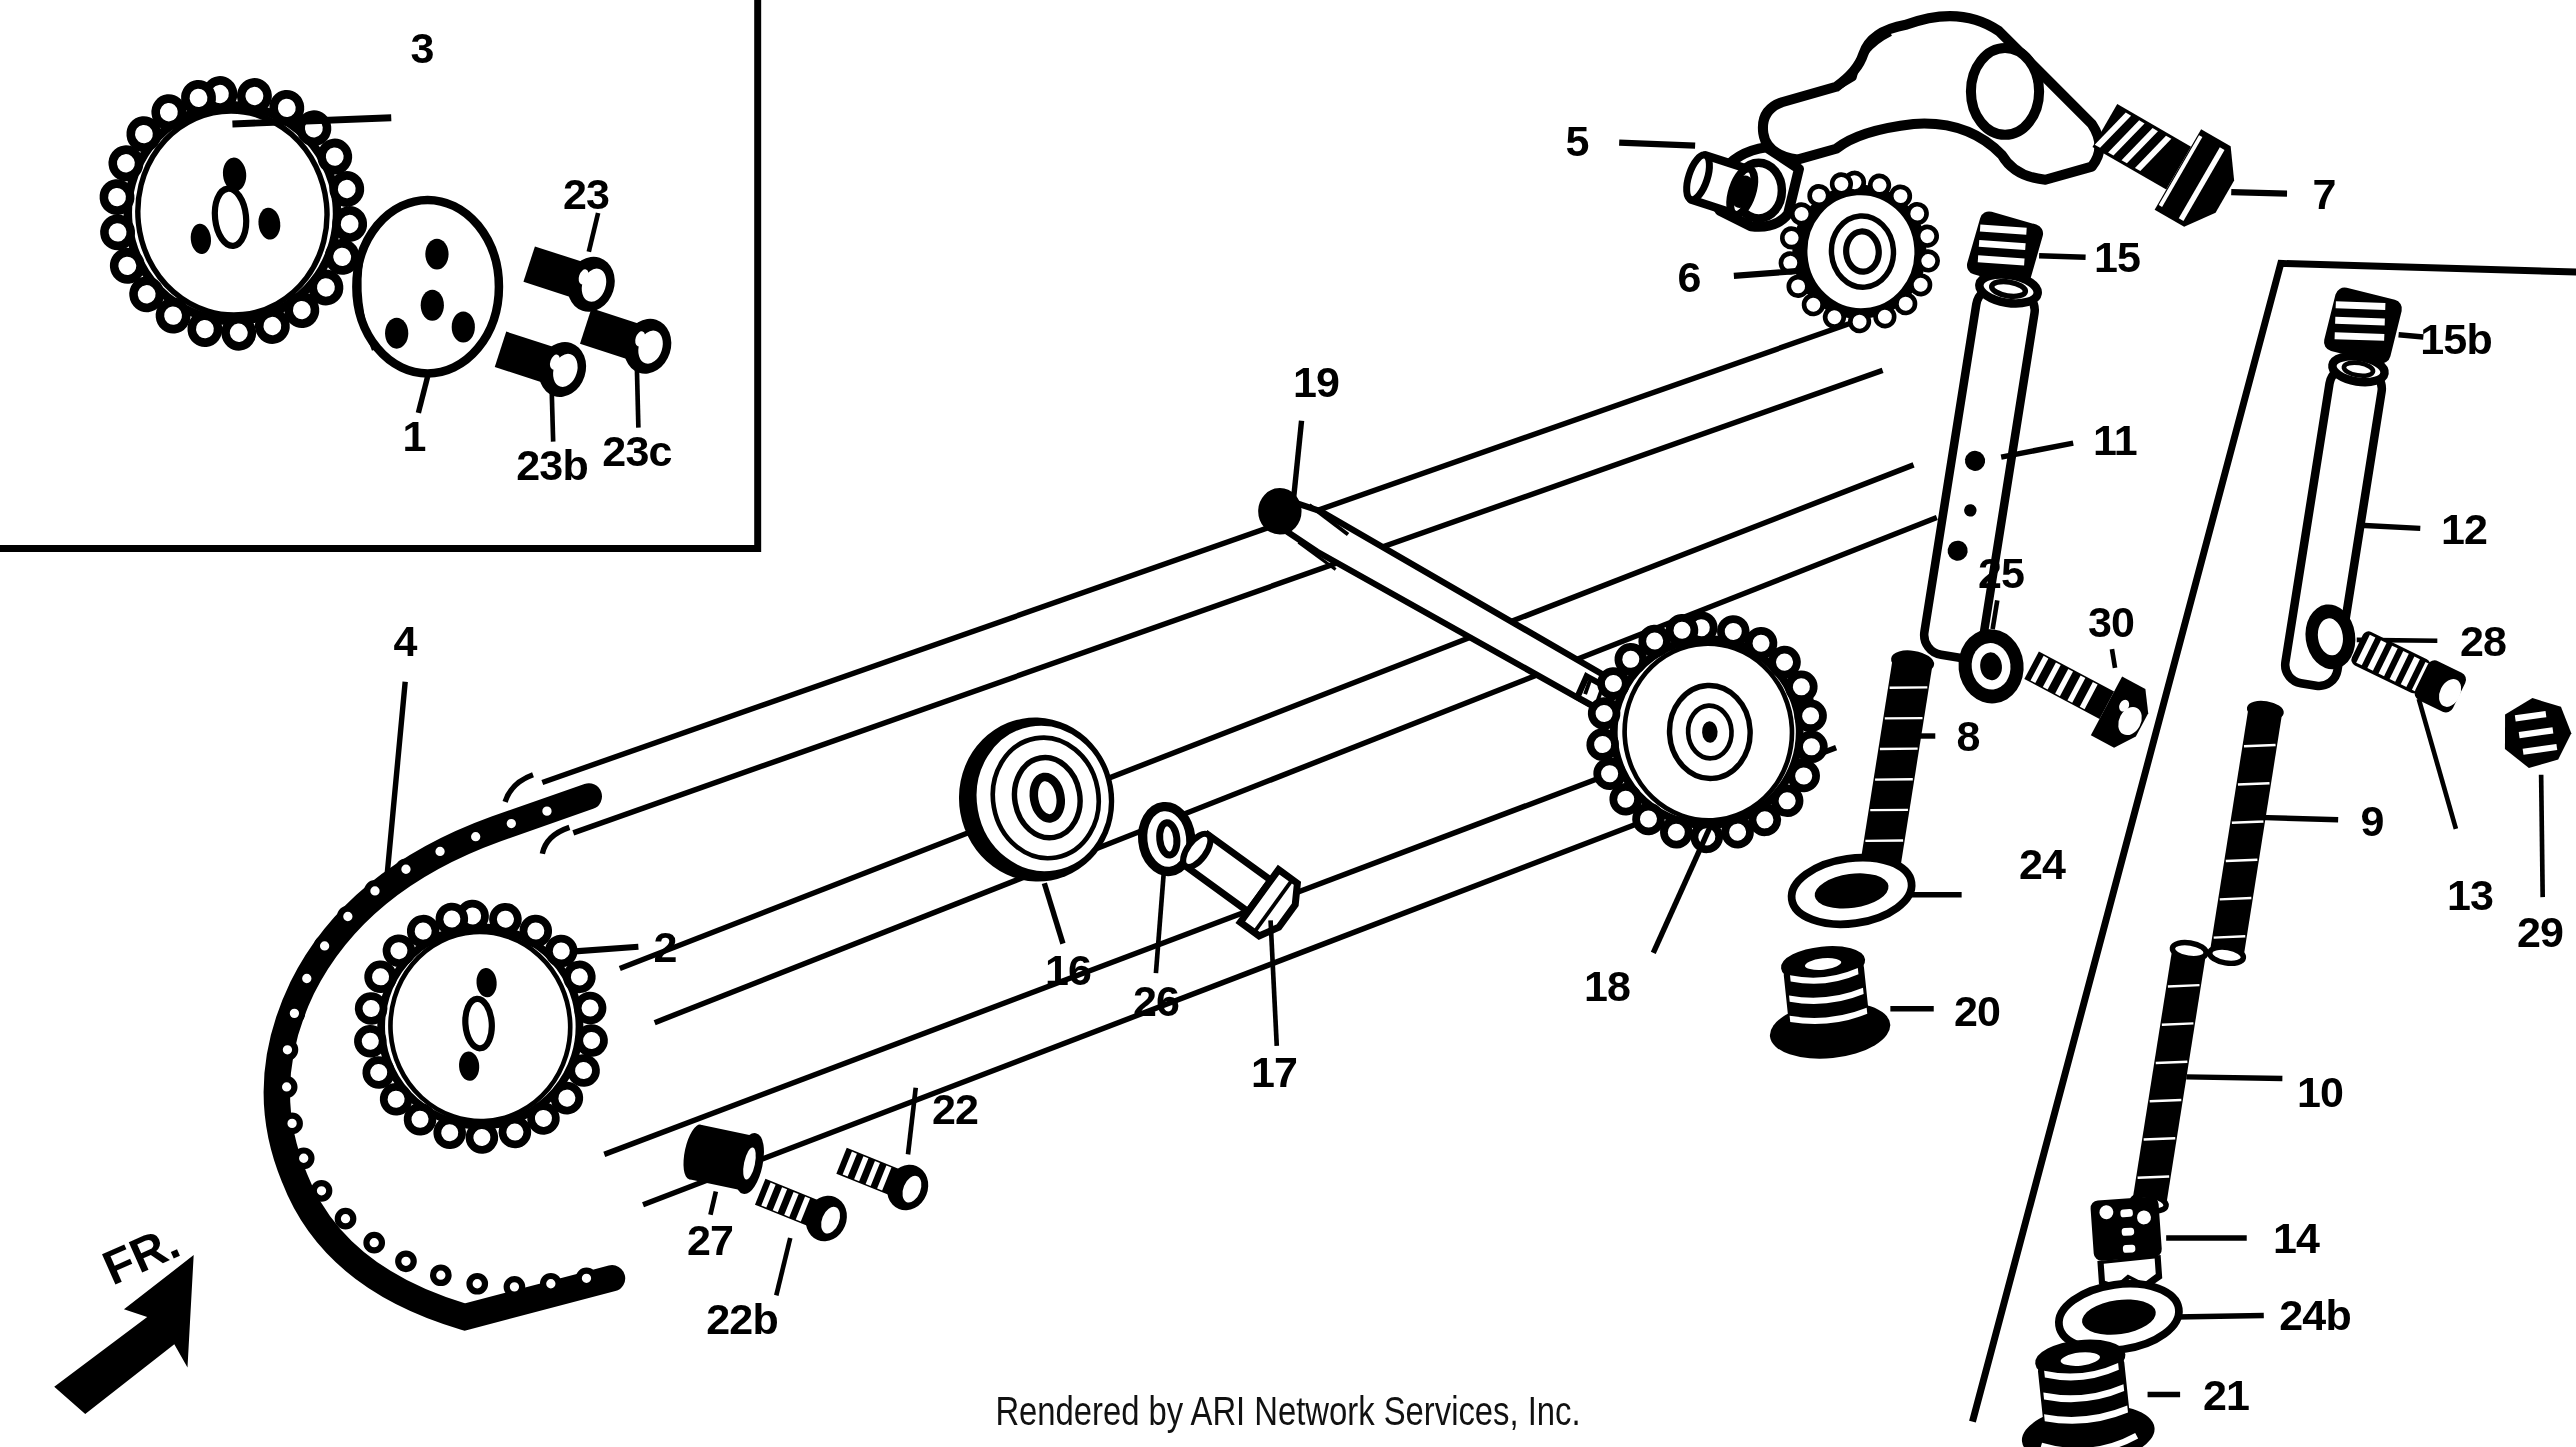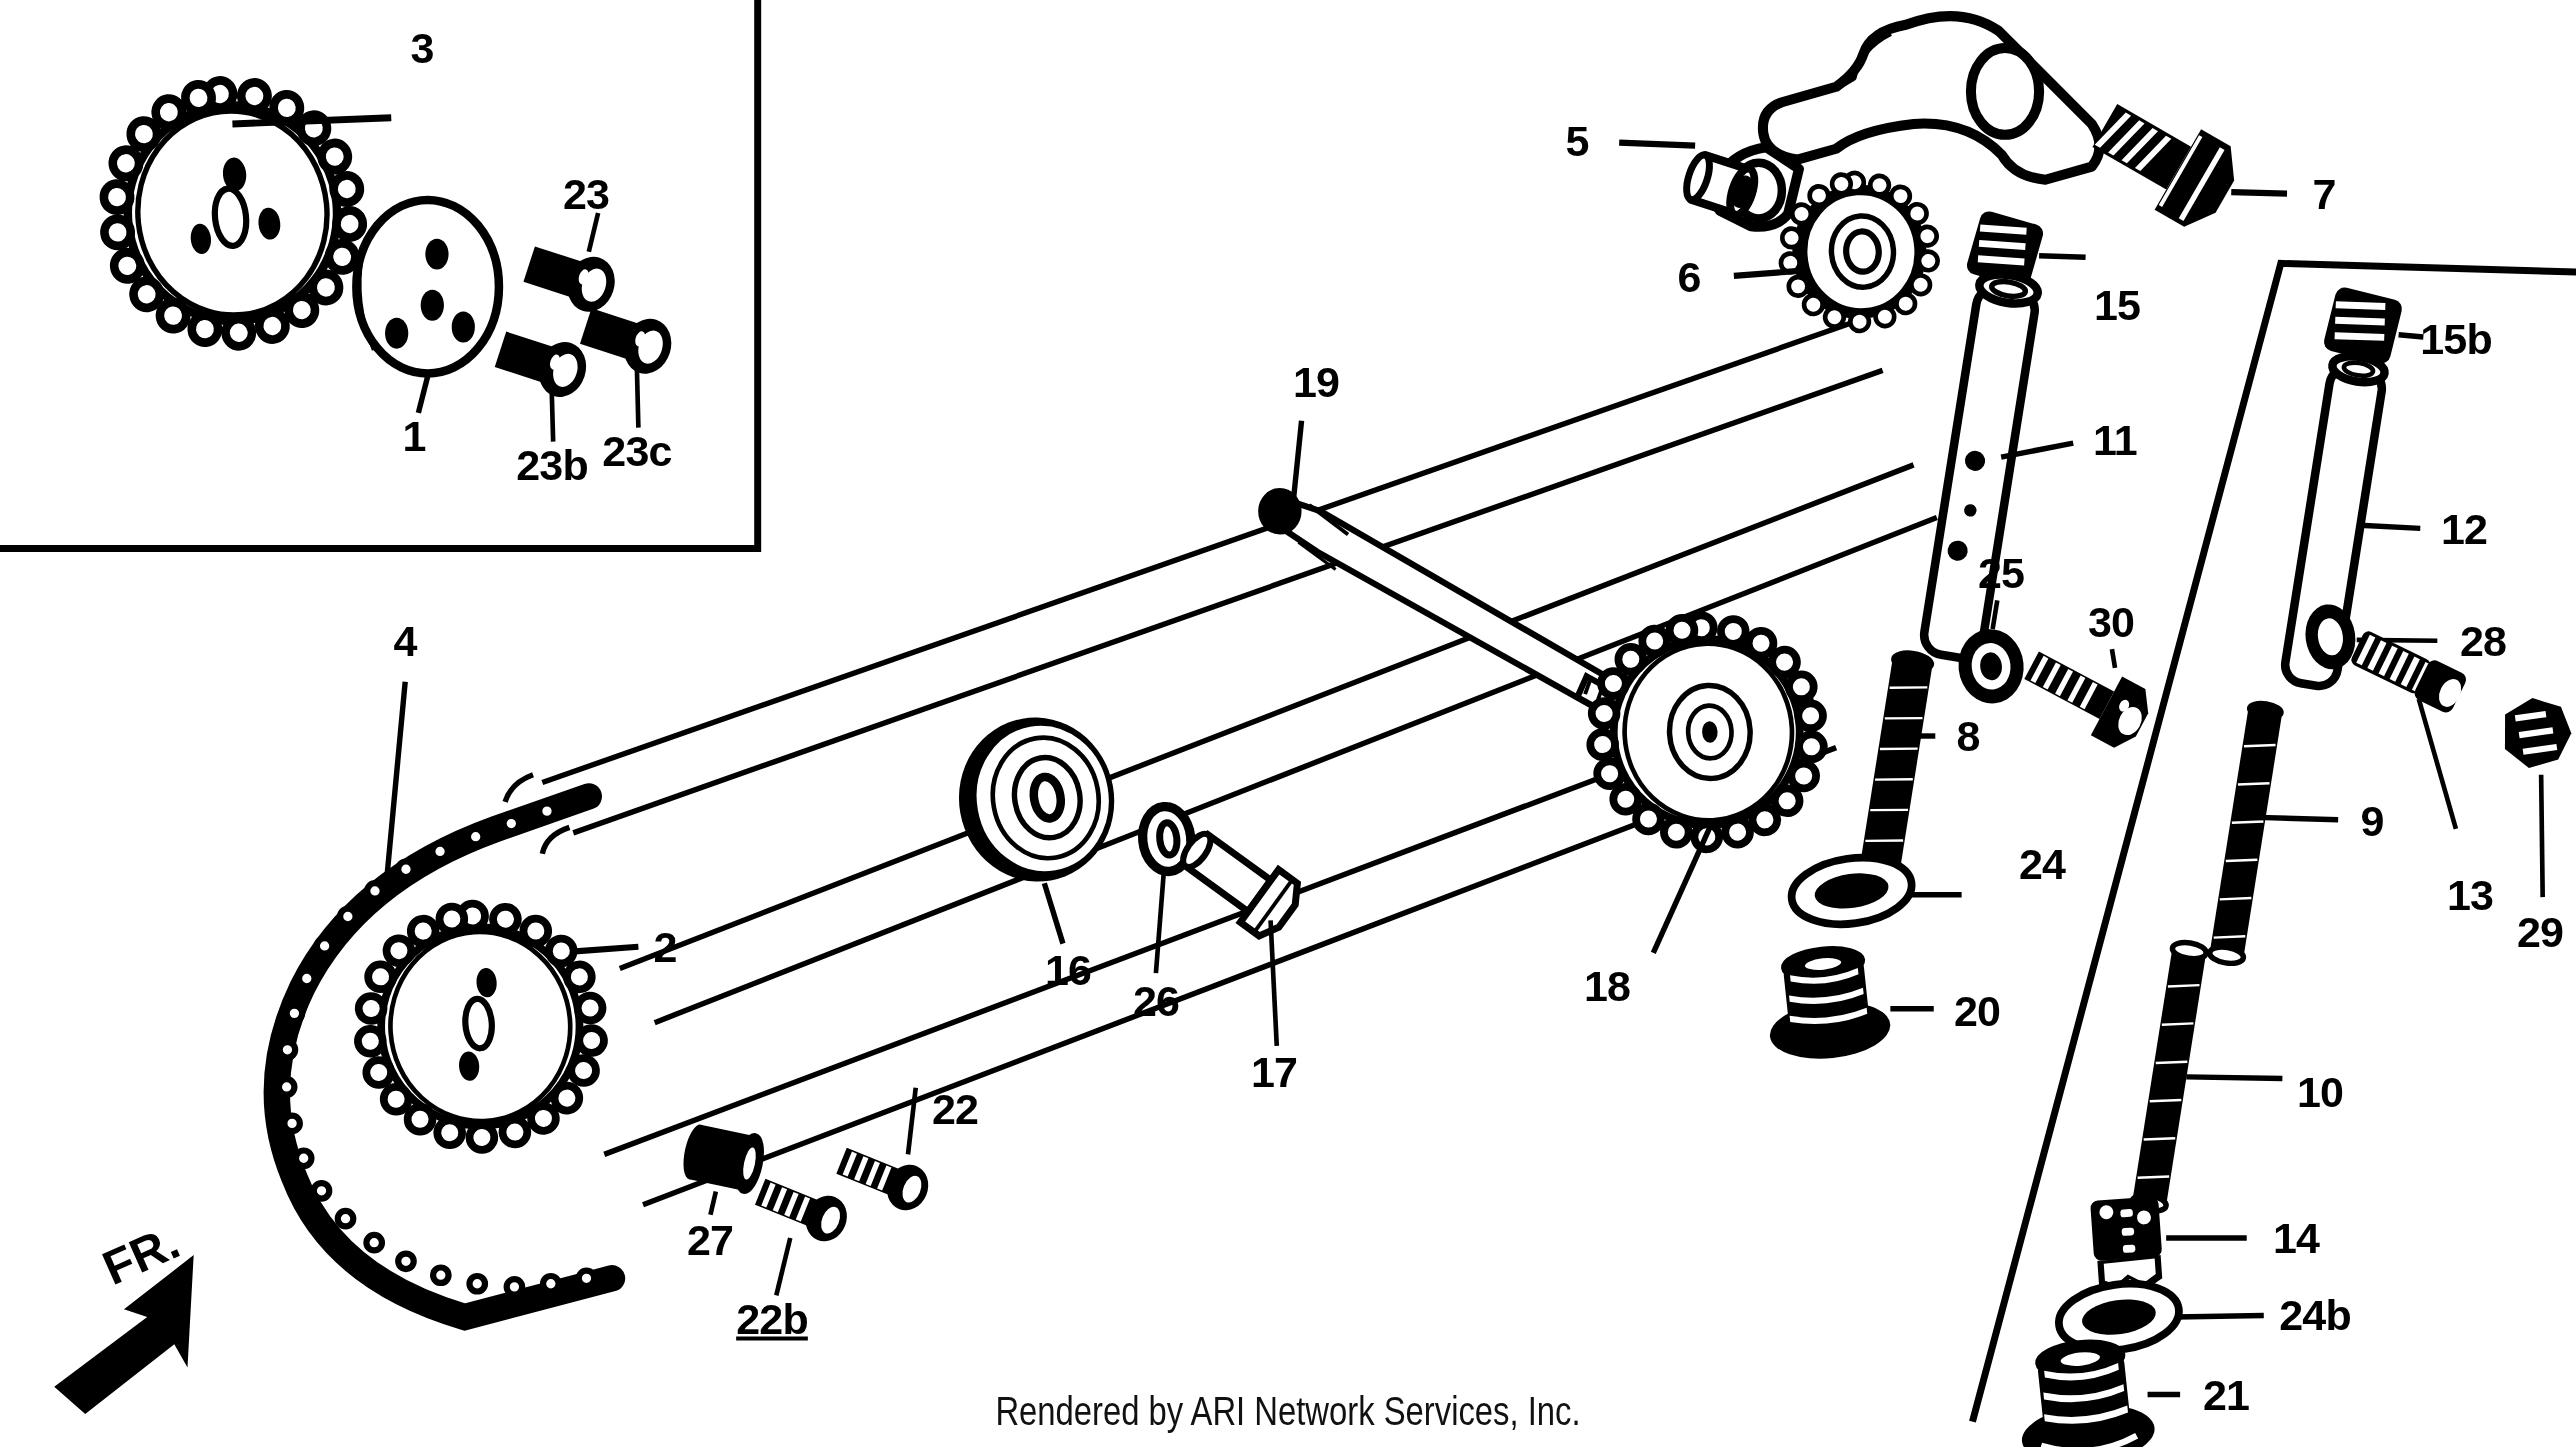--- a/index.html
+++ b/index.html
@@ -662,21 +662,21 @@
 
 </svg>
 
 <div class="callout" style="left:422px; top:48px;">3</div>
 <div class="callout" style="left:586px; top:194px;">23</div>
 <div class="callout" style="left:414px; top:436px;">1</div>
 <div class="callout" style="left:552px; top:465px;">23b</div>
 <div class="callout" style="left:637px; top:451px;">23c</div>
 <div class="callout" style="left:1577px; top:141px;">5</div>
 <div class="callout" style="left:2324px; top:194px;">7</div>
-<div class="callout" style="left:2117px; top:257px;margin-top:48px;">15</div>
+<div class="callout" style="left:2117px; top:257px;">15</div>
 <div class="callout" style="left:1689px; top:277px;">6</div>
 <div class="callout" style="left:2456px; top:339px;">15b</div>
 <div class="callout" style="left:2115px; top:440px;">11</div>
 <div class="callout" style="left:2464px; top:529px;">12</div>
 <div class="callout" style="left:1300px; top:382px;margin-left:16px;">19</div>
 <div class="callout" style="left:2001px; top:573px;">25</div>
 <div class="callout" style="left:2111px; top:622px;">30</div>
 <div class="callout" style="left:2483px; top:641px;">28</div>
 <div class="callout" style="left:405px;  top:641px;">4</div>
 <div class="callout" style="left:1968px; top:736px;">8</div>
@@ -686,21 +686,21 @@
 <div class="callout" style="left:2010px; top:864px;margin-left:32px;">24</div>
 <div class="callout" style="left:1068px; top:970px;">16</div>
 <div class="callout" style="left:1156px; top:1001px;">26</div>
 <div class="callout" style="left:1607px; top:986px;">18</div>
 <div class="callout" style="left:665px;  top:947px;">2</div>
 <div class="callout" style="left:1977px; top:1011px;">20</div>
 <div class="callout" style="left:1274px; top:1072px;">17</div>
 <div class="callout" style="left:2320px; top:1080px;margin-top:12px;">10</div>
 <div class="callout" style="left:919px; top:1109px;margin-left:36px;">22</div>
 <div class="callout" style="left:710px;  top:1240px;">27</div>
-<div class="callout" style="left:772px; top:1319px;text-decoration:underline;">22b</div>
+<div class="callout" style="left:742px; top:1319px;">22b</div>
 <div class="callout" style="left:2296px; top:1238px;">14</div>
 <div class="callout" style="left:2315px; top:1315px;">24b</div>
 <div class="callout" style="left:2226px; top:1395px;">21</div>
 
 <div class="fr-label" style="left:141px; top:1255px;">FR.</div>
 
 <div class="footer">Rendered by ARI Network Services, Inc.</div>
 
 </div>
 

